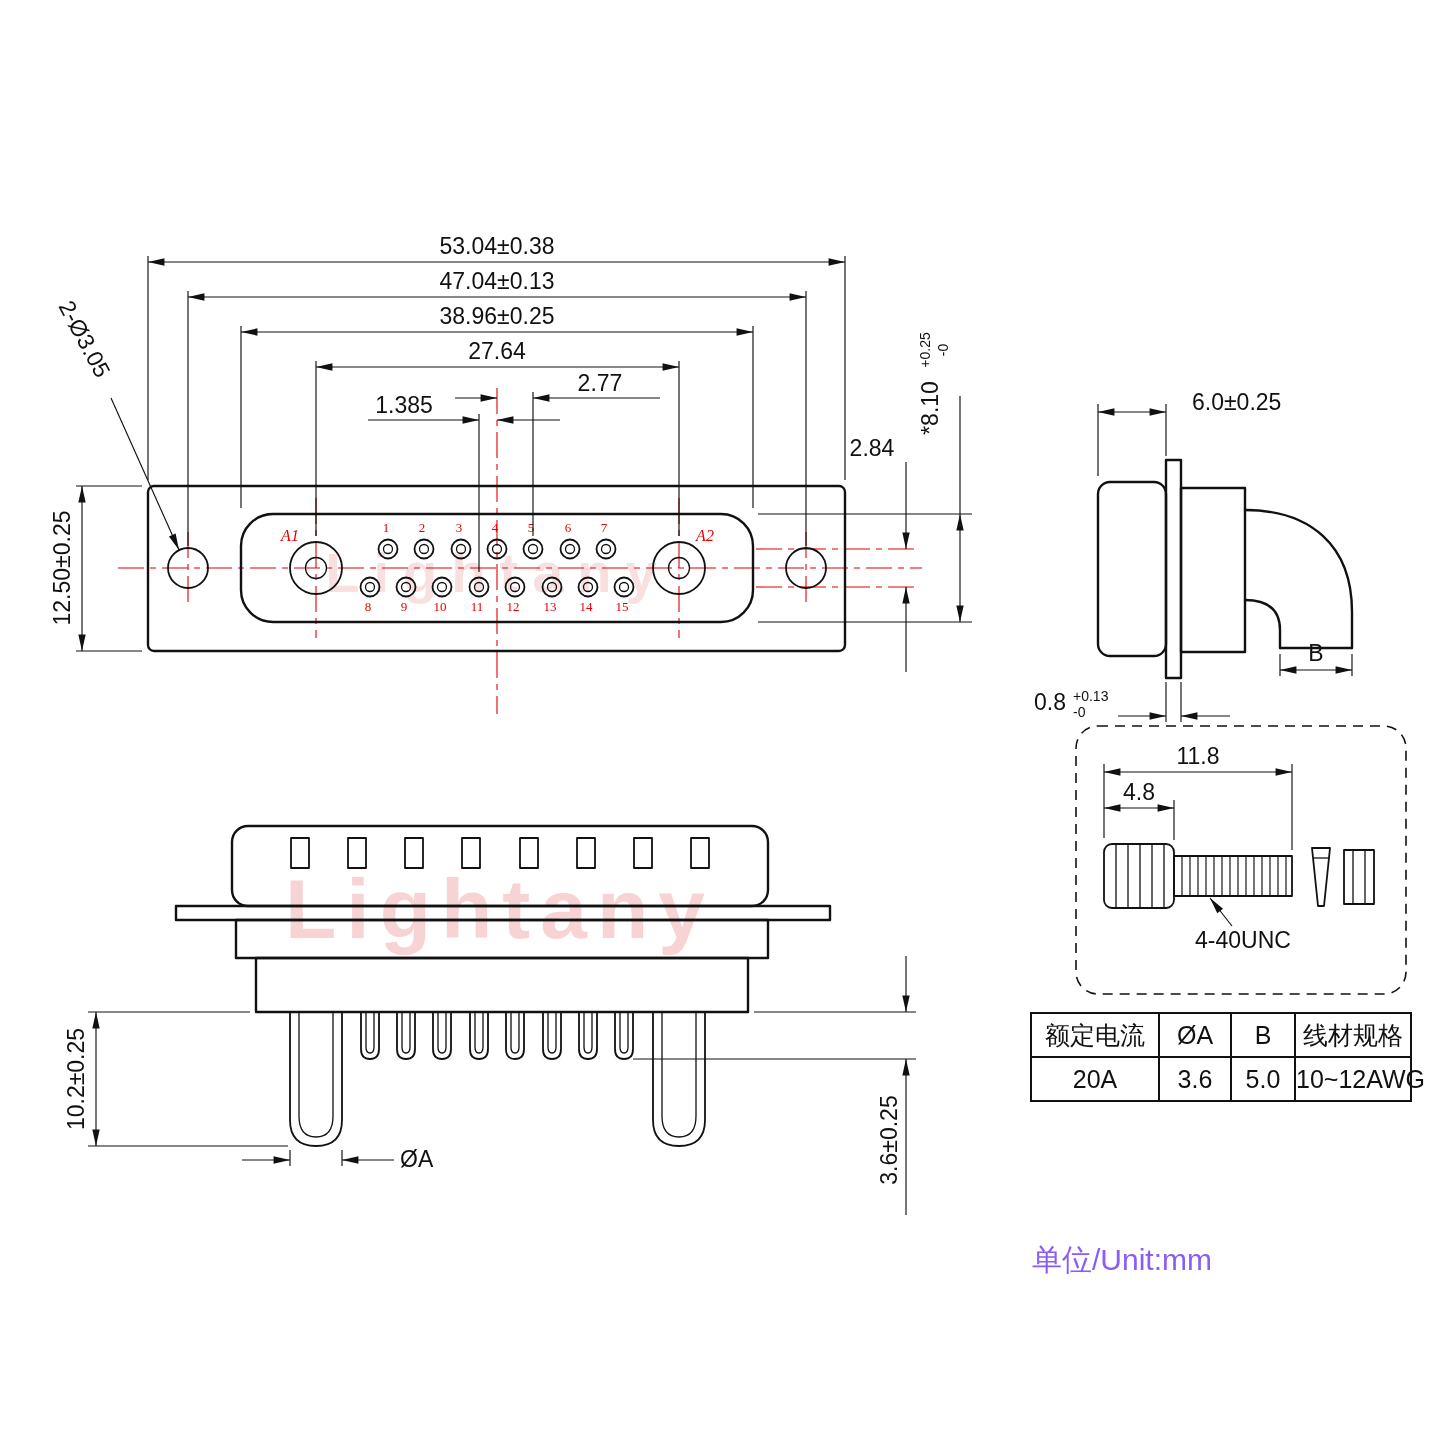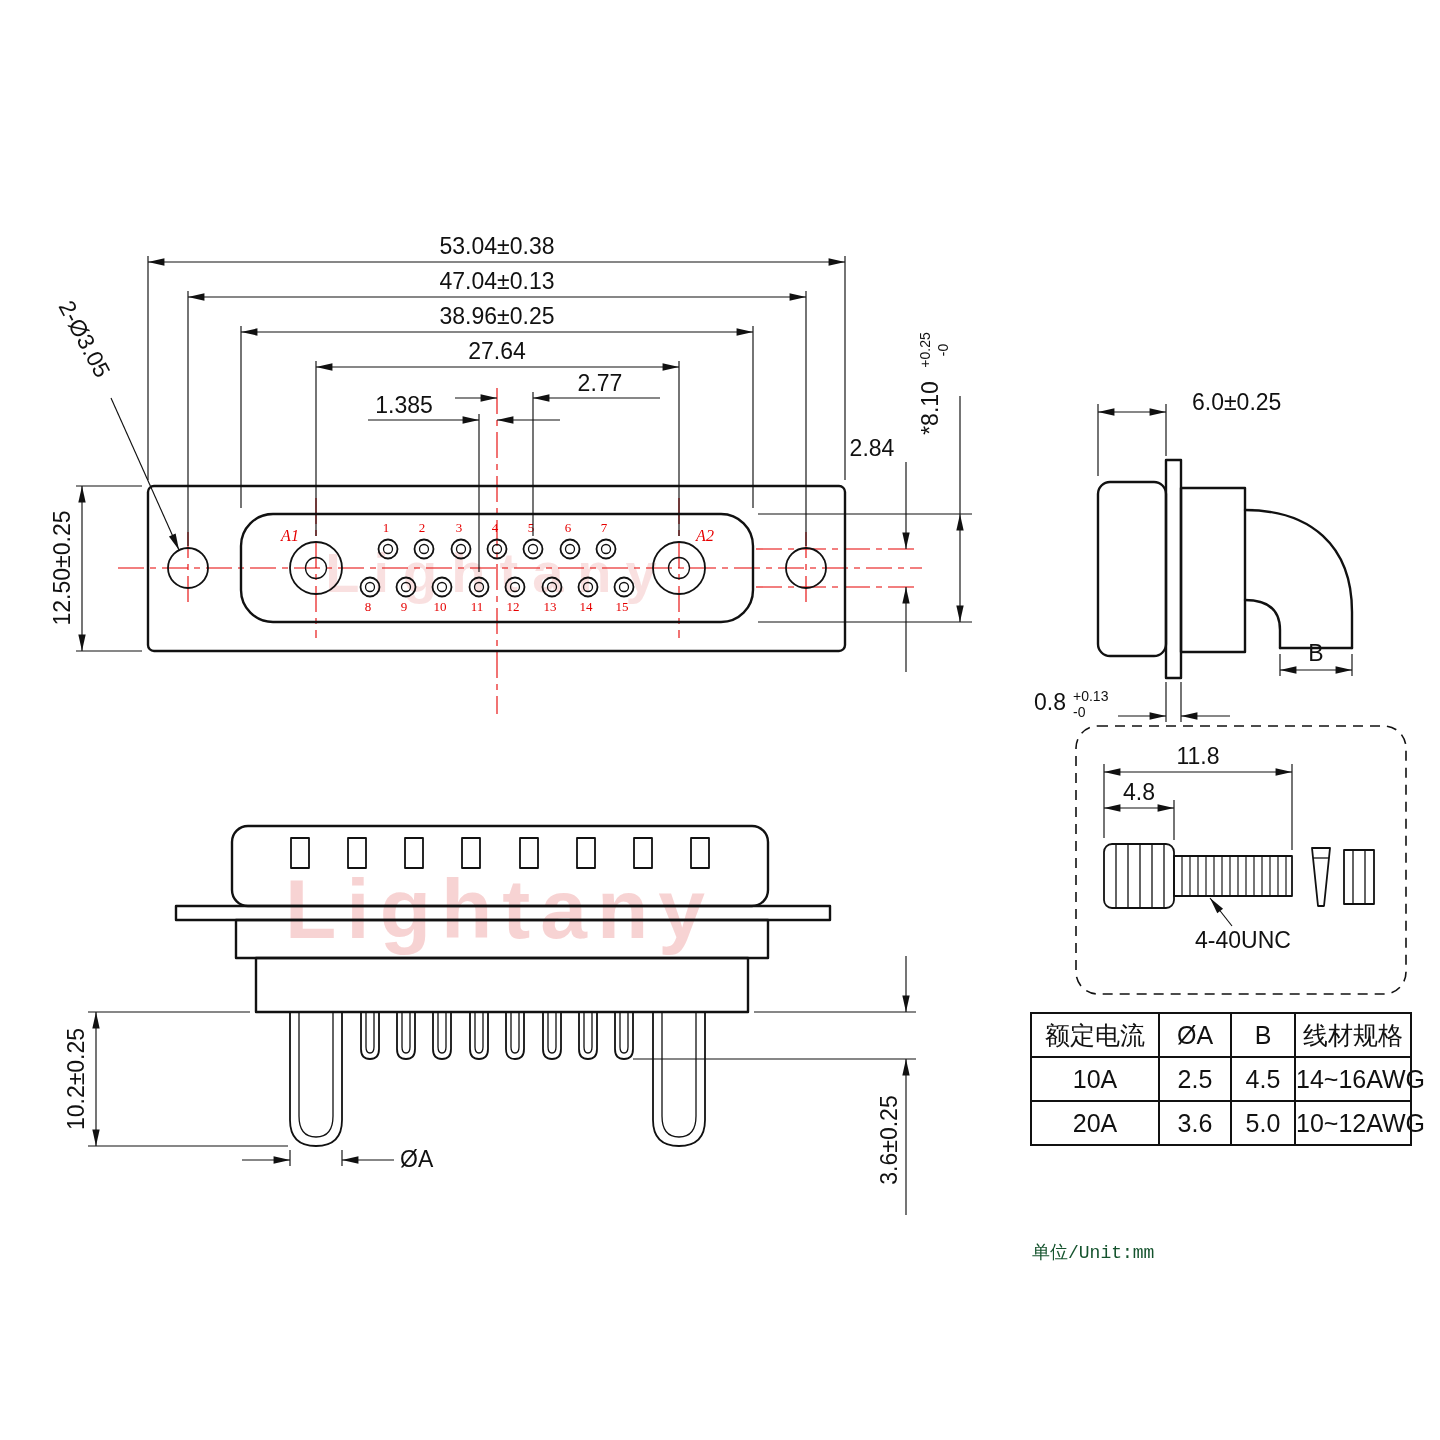--- a/index.html
+++ b/index.html
@@ -11,21 +11,21 @@
   .geo3{fill:none;stroke:#111;stroke-width:1.3;stroke-linejoin:round}
   .dim{fill:none;stroke:#111;stroke-width:1.15}
   .cl{fill:none;stroke:#e60000;stroke-width:1.1;stroke-dasharray:26 6 6 6}
   .dimtxt{font:23px "Liberation Sans",sans-serif;fill:#111}
   .toltxt{font:14px "Liberation Sans",sans-serif;fill:#111}
   .pintxt{font:13px "Liberation Serif",serif;fill:#e60000}
   .apintxt{font:italic 16px "Liberation Serif",serif;fill:#e60000}
   .wm{font-family:"Liberation Sans",sans-serif;font-weight:bold}
   table.spec{position:absolute;left:1030px;top:1012px;border-collapse:collapse;table-layout:fixed;width:380px;color:#111;background:#fff0}
   table.spec th,table.spec td{border:2px solid #111;height:44px;text-align:center;vertical-align:middle;font-weight:400;font-size:25px;padding:0;font-family:"Liberation Sans",sans-serif}
-  .unit{position:absolute;left:1032px;top:1240px;font-size:18px;color:#14532d;font-family:Liberation Mono, monospace}
+  .unit{position:absolute;left:1032px;top:1240px;font-size:30px;color:#8b5cf6;font-family:Liberation Sans, sans-serif}
 </style>
 </head>
 <body>
 
 <div class="canvas">
 <svg width="1440" height="1440" viewBox="0 0 1440 1440">
   <defs>
     <marker id="aE" viewBox="0 0 16 10" refX="15.3" refY="5" markerWidth="16" markerHeight="10" orient="auto">
       <path d="M1,1.8 L15.3,5 L1,8.2 Z" fill="#111"></path>
     </marker>
@@ -323,26 +323,20 @@
   <thead>
     <tr>
       <th>额定电流</th>
       <th>ØA</th>
       <th>B</th>
       <th>线材规格</th>
     </tr>
   </thead>
   <tbody>
     <tr>
-      <td>10A</td>
-      <td>2.5</td>
-      <td>4.5</td>
-      <td>14~16AWG</td>
-    </tr>
-    <tr>
       <td>20A</td>
       <td>3.6</td>
       <td>5.0</td>
       <td>10~12AWG</td>
     </tr>
   </tbody>
 </table>
 
 <div class="unit">单位/Unit:mm</div>
 </div>

